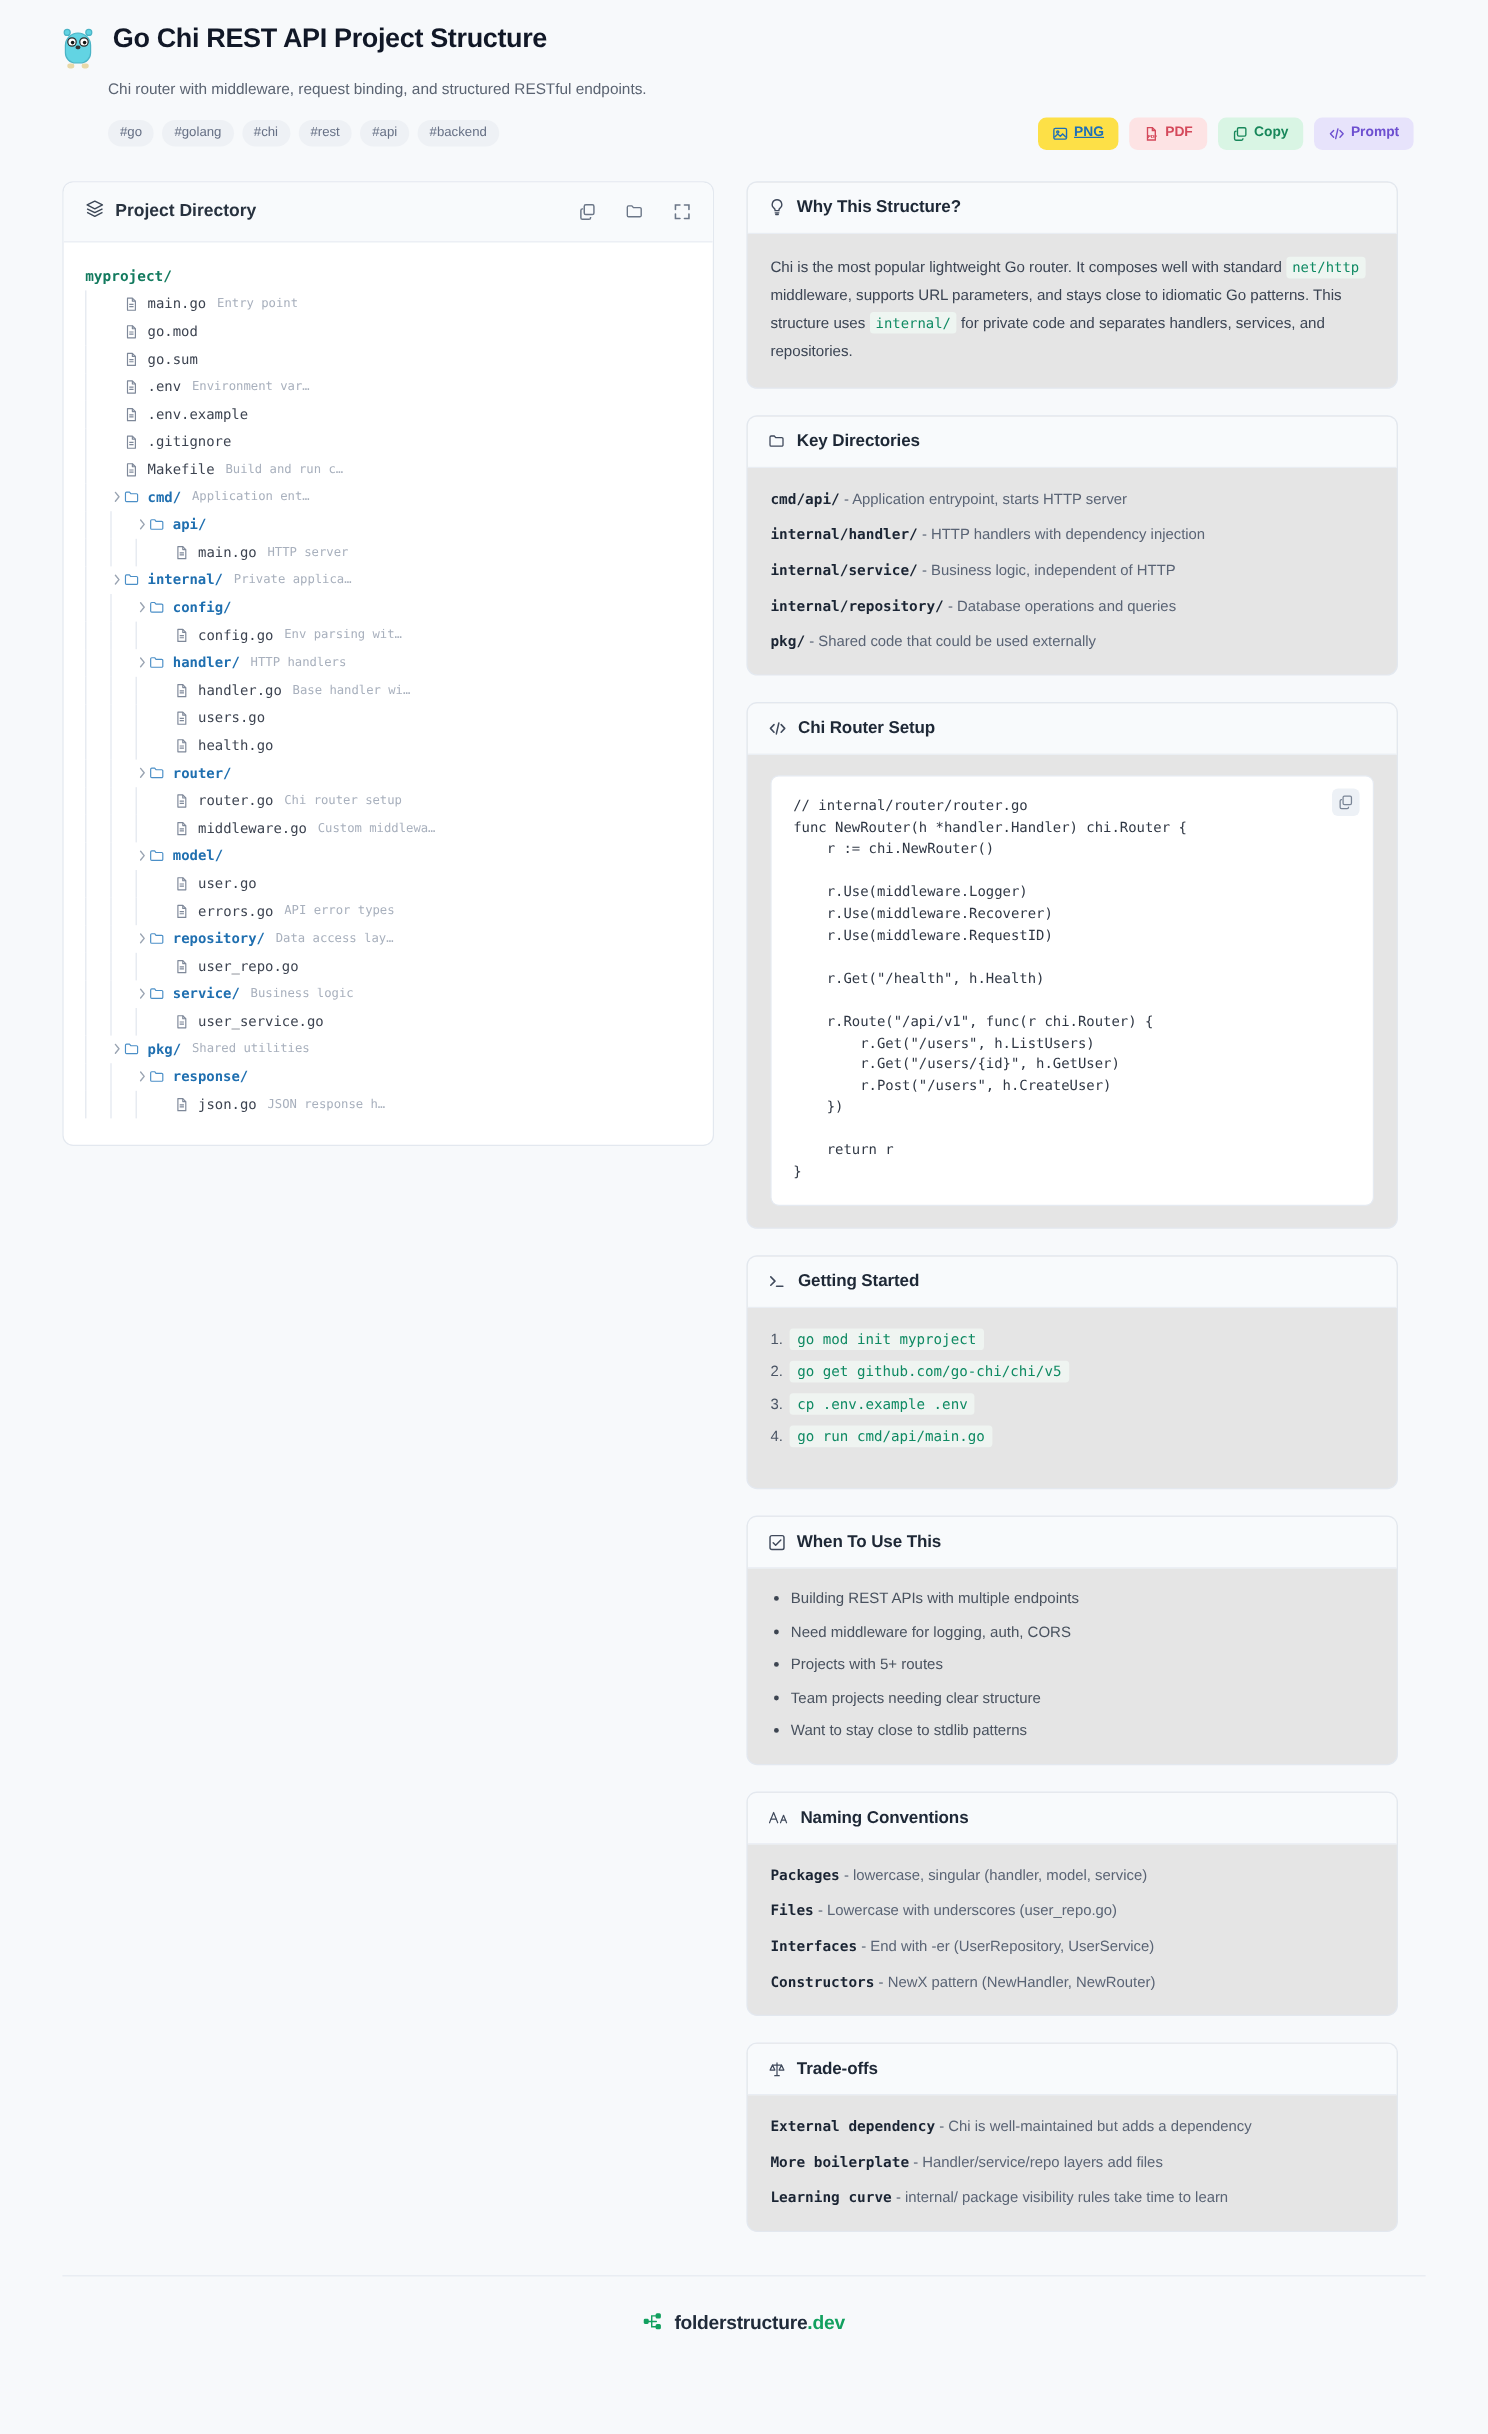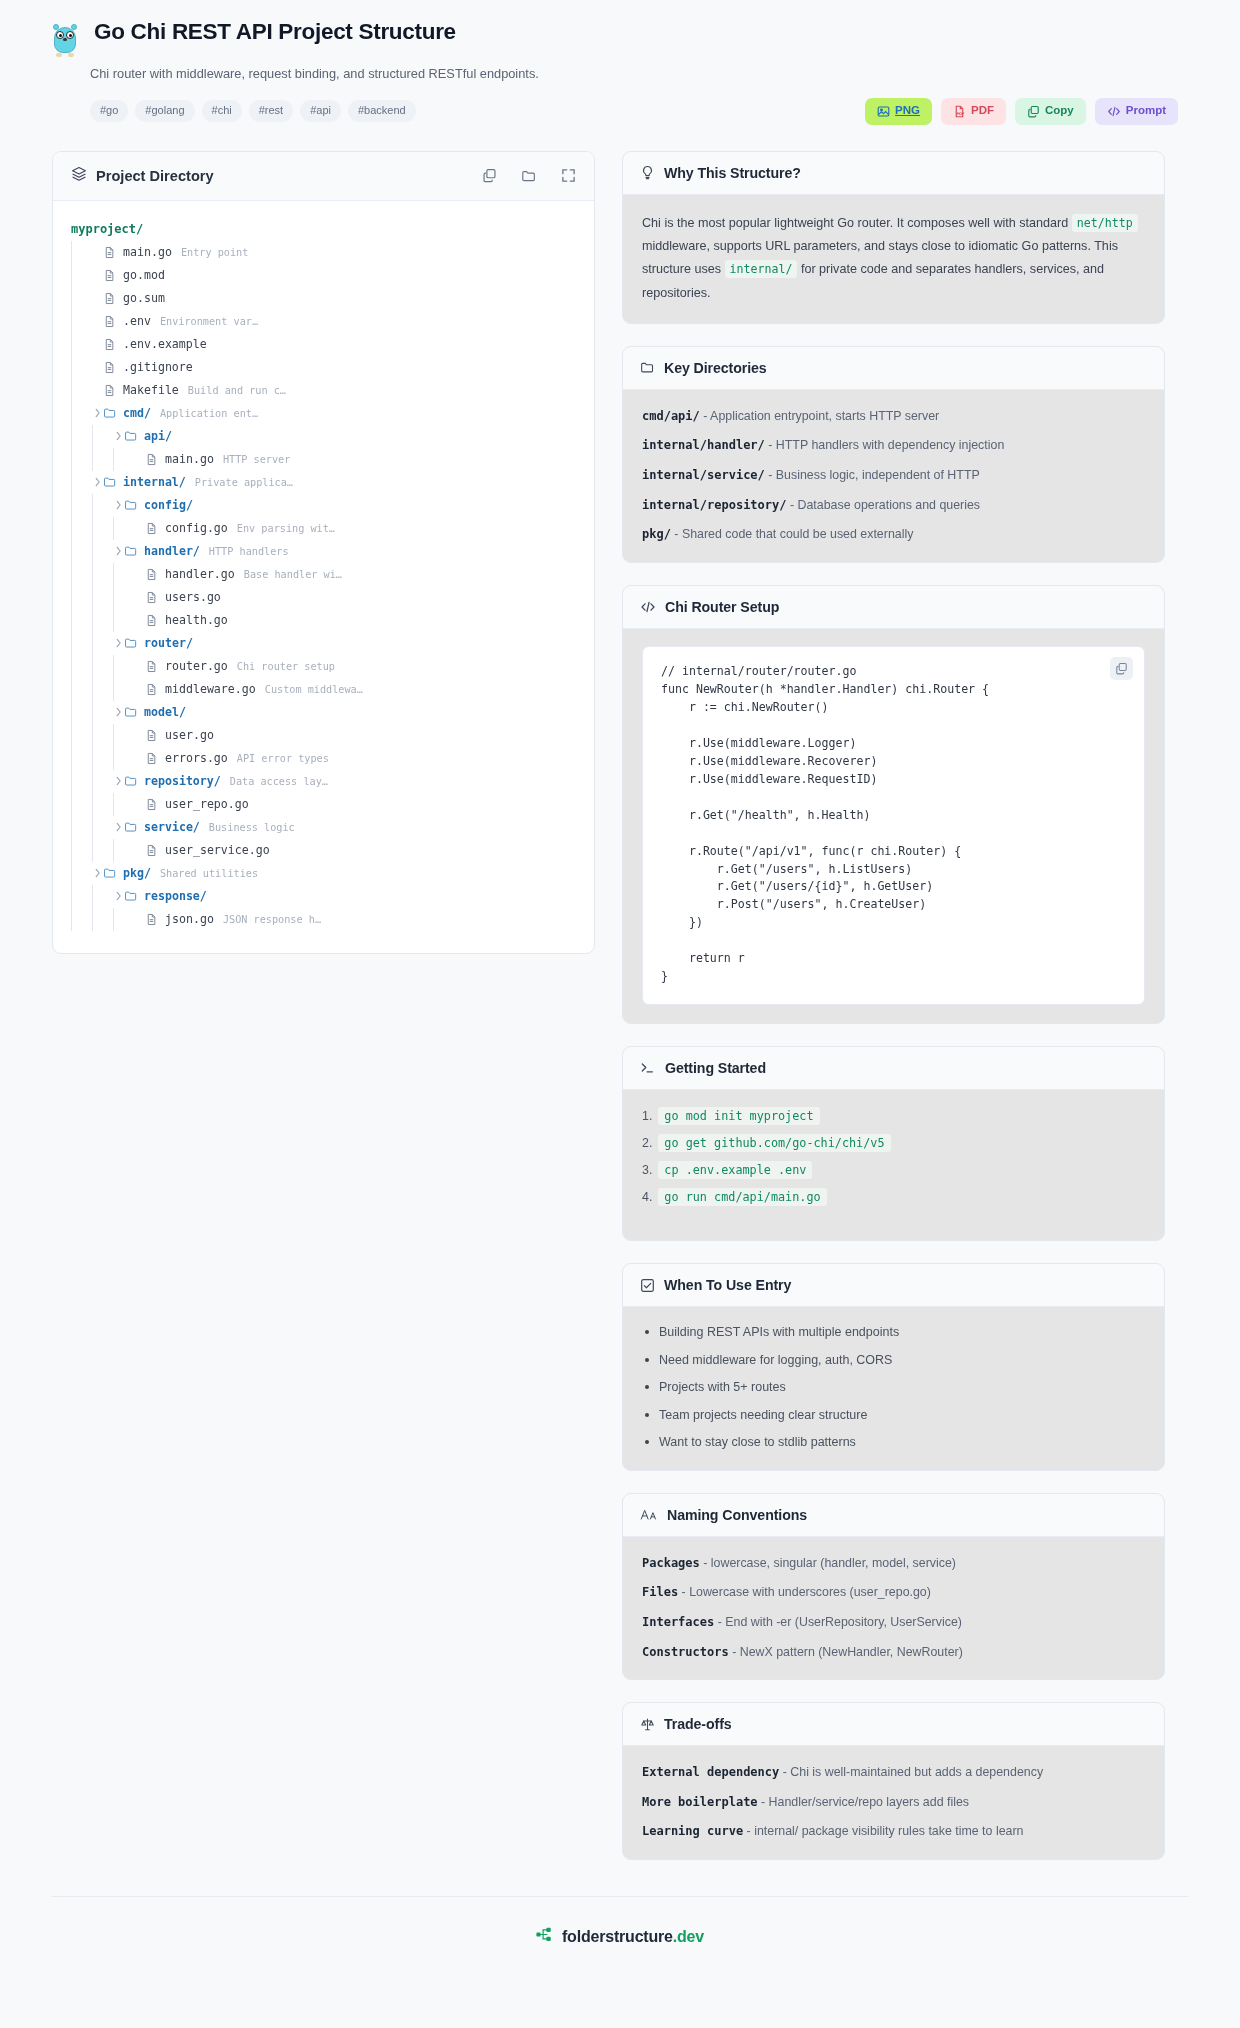--- a/index.html
+++ b/index.html
@@ -105,21 +105,21 @@
     gap: 5px;
     font-size: 11.5px;
     font-weight: bold;
     padding: 7px 12px;
     border-radius: 7px;
     border: none;
     line-height: 1;
     cursor: pointer;
     white-space: nowrap;
   }
-  .act-png { background: #bef264; color: #1d6fb8; text-decoration: underline; }
+  .act-png { background: #fde047; color: #1d6fb8; text-decoration: underline; }
   .act-pdf { background: #fde3e4; color: #d4485a; }
   .act-copy { background: #d9f5e4; color: #17875a; }
   .act-prompt { background: #e7e3fb; color: #6d4fd0; }
   .act-btn svg { display: block; }
 
   
   .main {
     display: flex;
     gap: 27px;
     padding: 26px 52px 0 52px;
@@ -1019,21 +1019,21 @@
       </div>
 
       <div class="card">
         <div class="card-head">
           <span class="ico">
             <svg width="15" height="15" viewBox="0 0 16 16" fill="none" stroke="currentColor" stroke-width="1.3" stroke-linecap="round" stroke-linejoin="round">
               <rect x="1.8" y="1.8" width="12.4" height="12.4" rx="1.6"></rect>
               <path d="M4.6 8.1l2.2 2.3 4.6-4.7"></path>
             </svg>
           </span>
-          <span class="ttl">When To Use Entry</span>
+          <span class="ttl">When To Use This</span>
         </div>
         <div class="card-body">
           <ul class="bul" id="wtu-list">
               <li>Building REST APIs with multiple endpoints</li>
               <li>Need middleware for logging, auth, CORS</li>
               <li>Projects with 5+ routes</li>
               <li>Team projects needing clear structure</li>
               <li>Want to stay close to stdlib patterns</li>
             </ul>
         </div>

